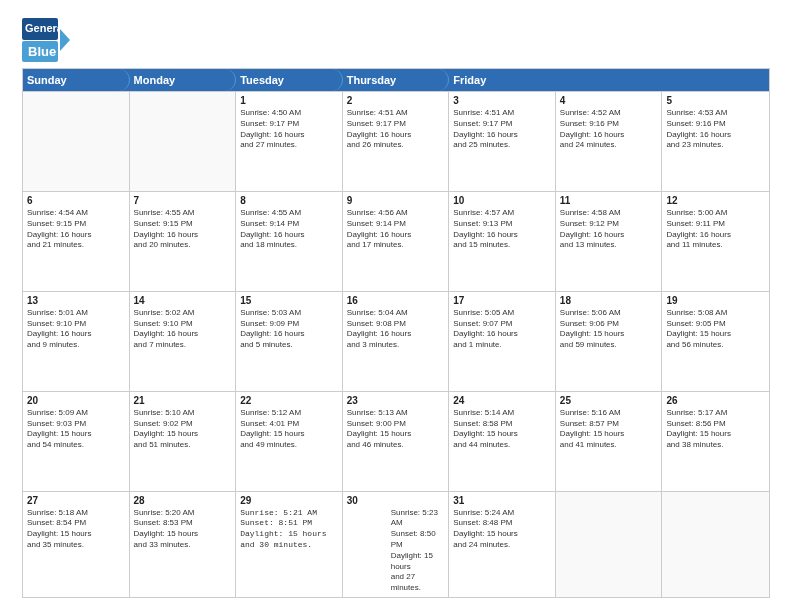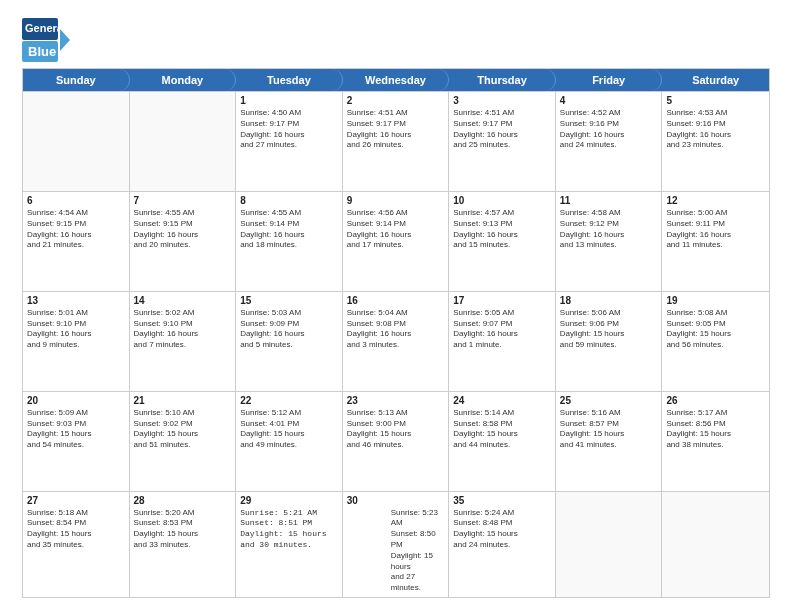--- a/index.html
+++ b/index.html
@@ -51,21 +51,21 @@
     .cal-header {
       display: grid;
       grid-template-columns: repeat(7, 1fr);
       background: #2e6db4;
     }
     .cal-header-cell {
       color: #fff;
       font-size: 11px;
       font-weight: bold;
       padding: 5px 4px;
-      text-align: center;
+      text-align: left;
       border-right: 1px solid #5590c8;
       border-radius: 11px;
     }
     .cal-header-cell:last-child { border-right: none; }
     .cal-body {
       flex: 1;
       display: flex;
       flex-direction: column;
     }
     .cal-row {
@@ -120,24 +120,22 @@
       <div class="month-title"></div>
       <div class="location"></div>
     </div>
   </div>
 
   <div class="calendar">
     <div class="cal-header">
       <div class="cal-header-cell">Sunday</div>
       <div class="cal-header-cell">Monday</div>
       <div class="cal-header-cell">Tuesday</div>
-      <div class="cal-header-cell">Wednesday</div>
       <div class="cal-header-cell">Thursday</div>
       <div class="cal-header-cell">Friday</div>
-      <div class="cal-header-cell">Saturday</div>
     </div>
     <div class="cal-body" id="cal-body">
     <div class="cal-row">
           <div class="cal-cell empty"></div>
           <div class="cal-cell empty"></div>
           <div class="cal-cell">
             <span class="day-num">1</span>
             <div class="cell-text" style="white-space: pre-line;">Sunrise: 4:50 AM
 Sunset: 9:17 PM
 Daylight: 16 hours
@@ -348,21 +346,21 @@
 and 30 minutes.</div>
           </div>
           <div class="cal-cell">
             <span class="day-num">30</span>
             <div class="cell-text" style="white-space: pre-line; margin-left: 44px;">Sunrise: 5:23 AM
 Sunset: 8:50 PM
 Daylight: 15 hours
 and 27 minutes.</div>
           </div>
           <div class="cal-cell">
-            <span class="day-num">35</span>
+            <span class="day-num">31</span>
             <div class="cell-text" style="white-space: pre-line;">Sunrise: 5:24 AM
 Sunset: 8:48 PM
 Daylight: 15 hours
 and 24 minutes.</div>
           </div>
           <div class="cal-cell empty"></div>
           <div class="cal-cell empty"></div>
         </div>
       </div>
   </div>

